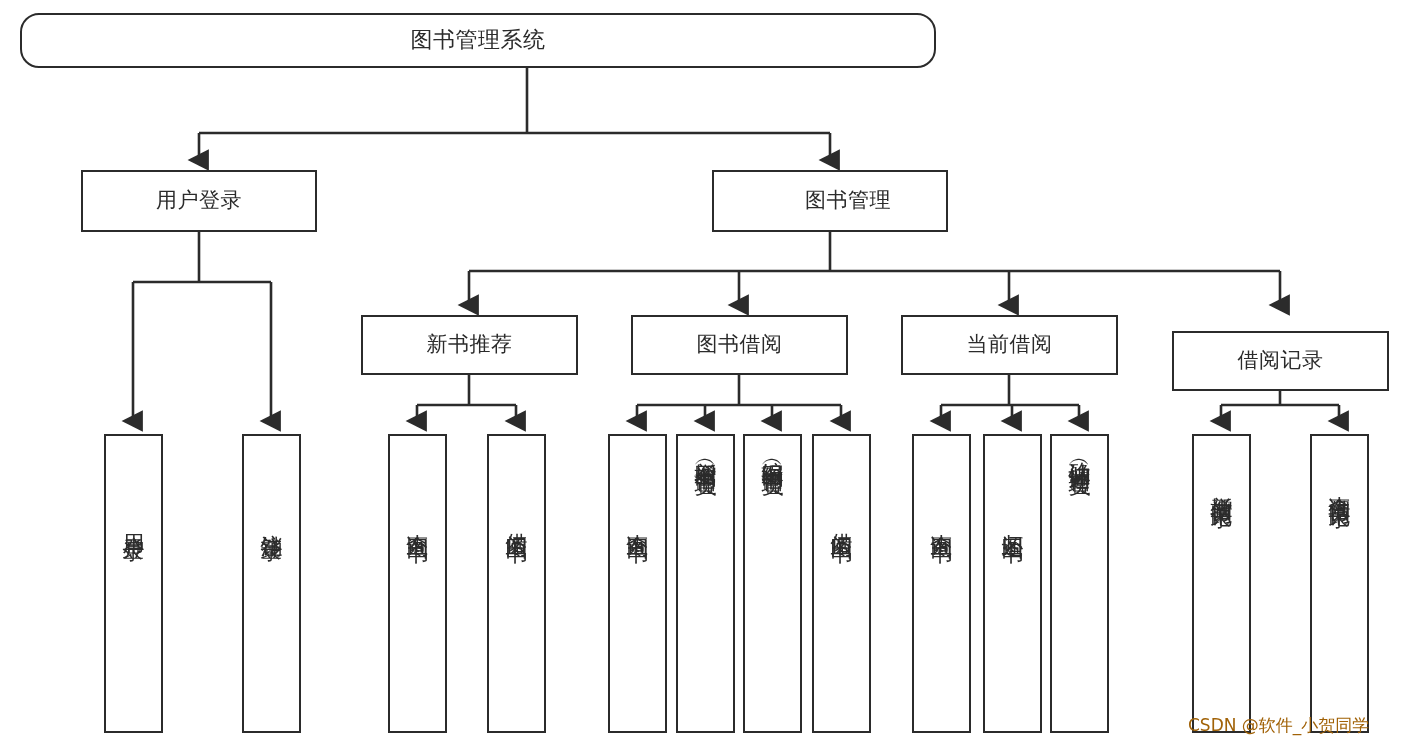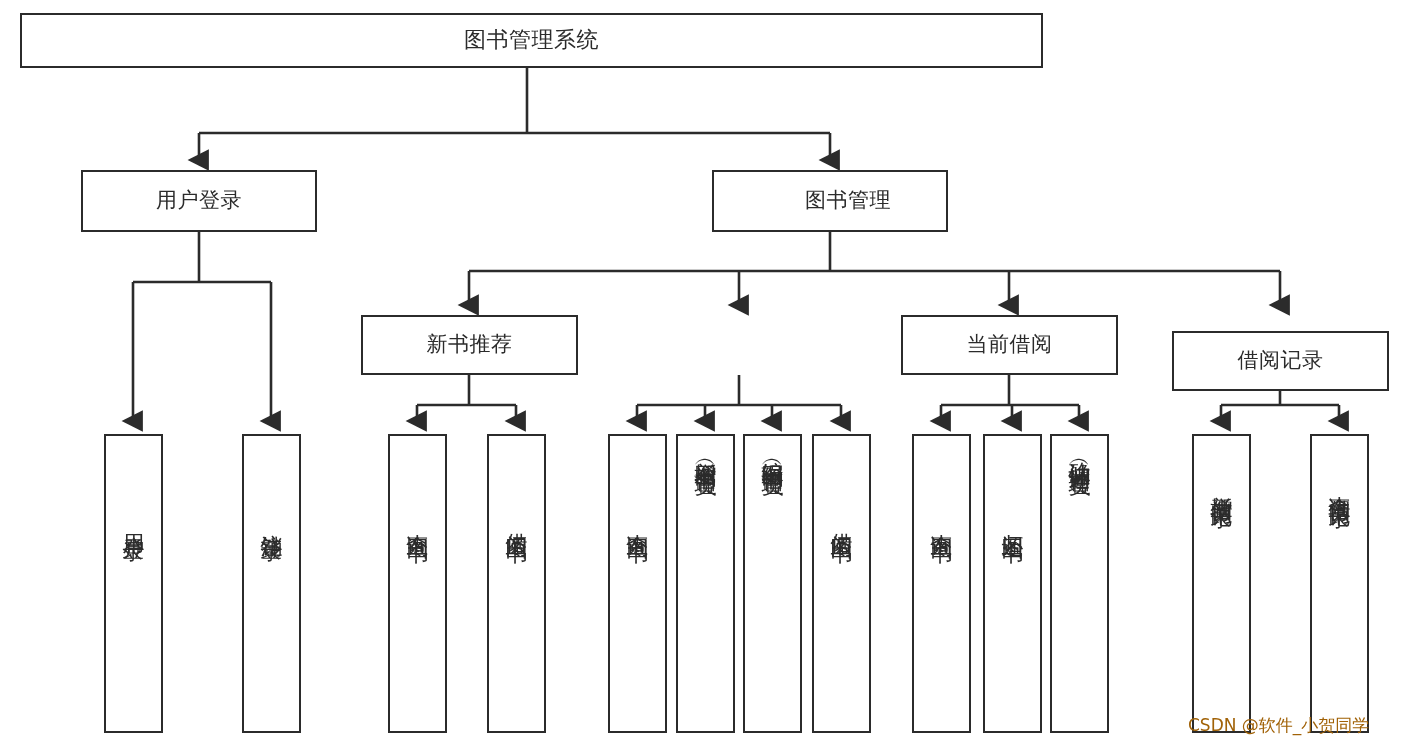--- a/index.html
+++ b/index.html
@@ -120,34 +120,37 @@
       <path d="M1012,405 L1012,421" marker-end="url(#arrow)"></path>
       <path d="M1079,405 L1079,421" marker-end="url(#arrow)"></path>
 
       <path d="M1280,375 L1280,405"></path>
       <path d="M1221,405 L1339,405"></path>
       <path d="M1221,405 L1221,421" marker-end="url(#arrow)"></path>
       <path d="M1339,405 L1339,421" marker-end="url(#arrow)"></path>
     </g>
   </svg>
 
-  <div class="node horiz root" style="left:20px; top:13px; width:1023px; height:55px;">
+  <div class="node horiz root" style="left:20px; top:13px; width:916px; height:55px;border-radius:19px;">
     <span class="label">图书管理系统</span>
   </div>
 
   <div class="node horiz" style="left:81px; top:170px; width:236px; height:62px;">
     <span class="label">用户登录</span>
   </div>
   <div class="node horiz" style="left:712px; top:170px; width:236px; height:62px;padding-left:36px;">
     <span class="label">图书管理</span>
   </div>
 
   <div class="node horiz" style="left:361px; top:315px; width:217px; height:60px;">
     <span class="label">新书推荐</span>
   </div>
+  <div class="node horiz" style="left:631px; top:315px; width:217px; height:60px;">
+    <span class="label">图书借阅</span>
+  </div>
   <div class="node horiz" style="left:901px; top:315px; width:217px; height:60px;">
     <span class="label">当前借阅</span>
   </div>
   <div class="node horiz" style="left:1172px; top:331px; width:217px; height:60px;">
     <span class="label">借阅记录</span>
   </div>
 
   <div class="node vert" style="left:104px; top:434px; width:59px; height:299px; padding-top:80px;">
     <span class="label">用户登录</span>
   </div>

